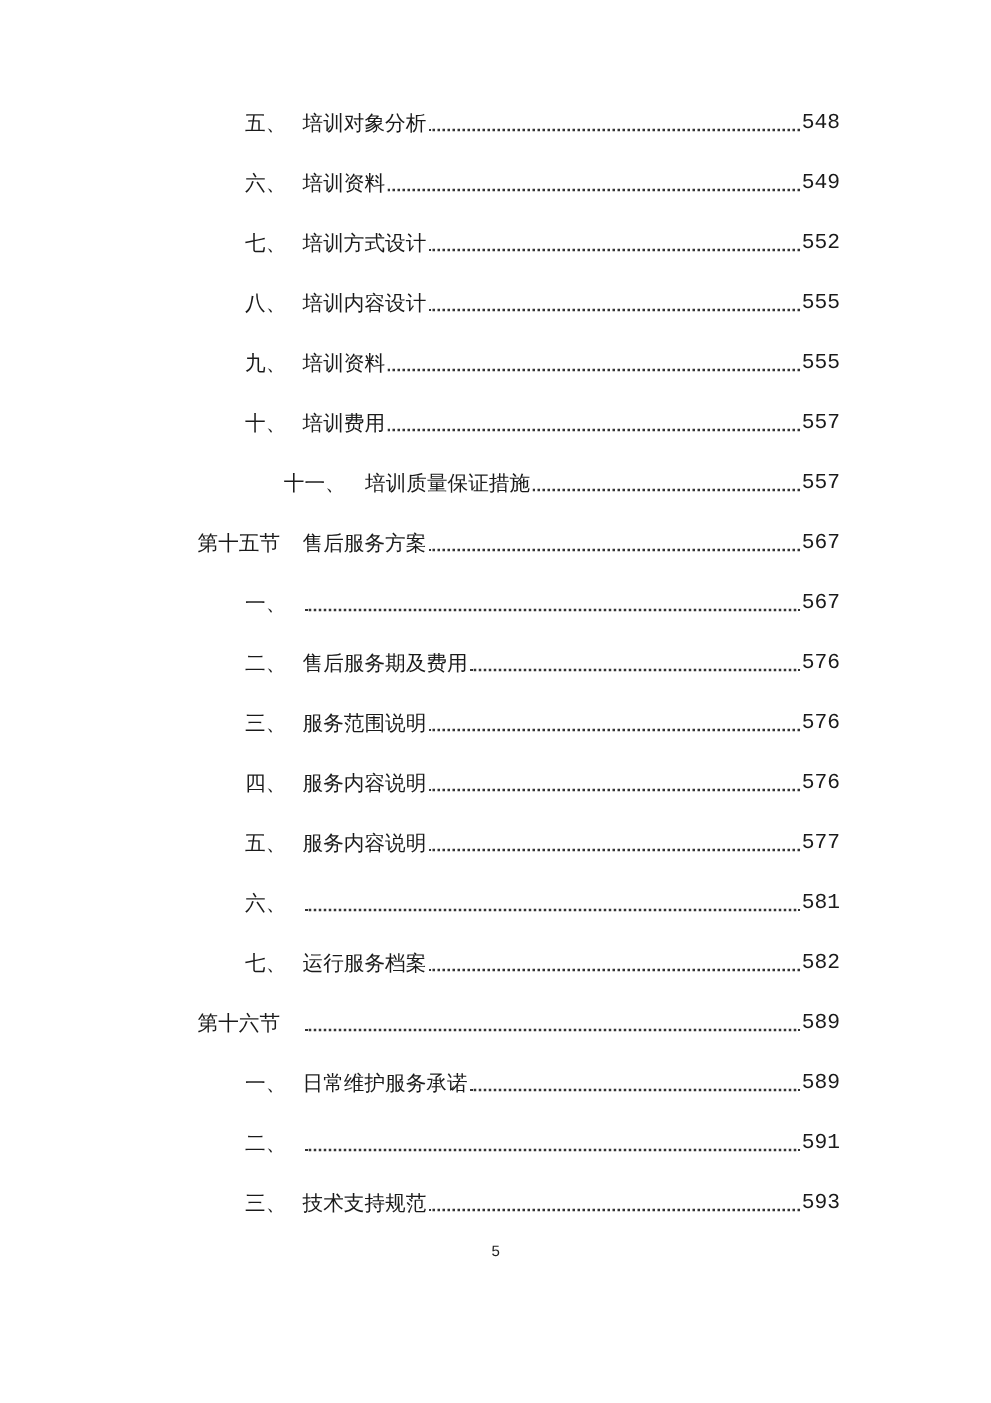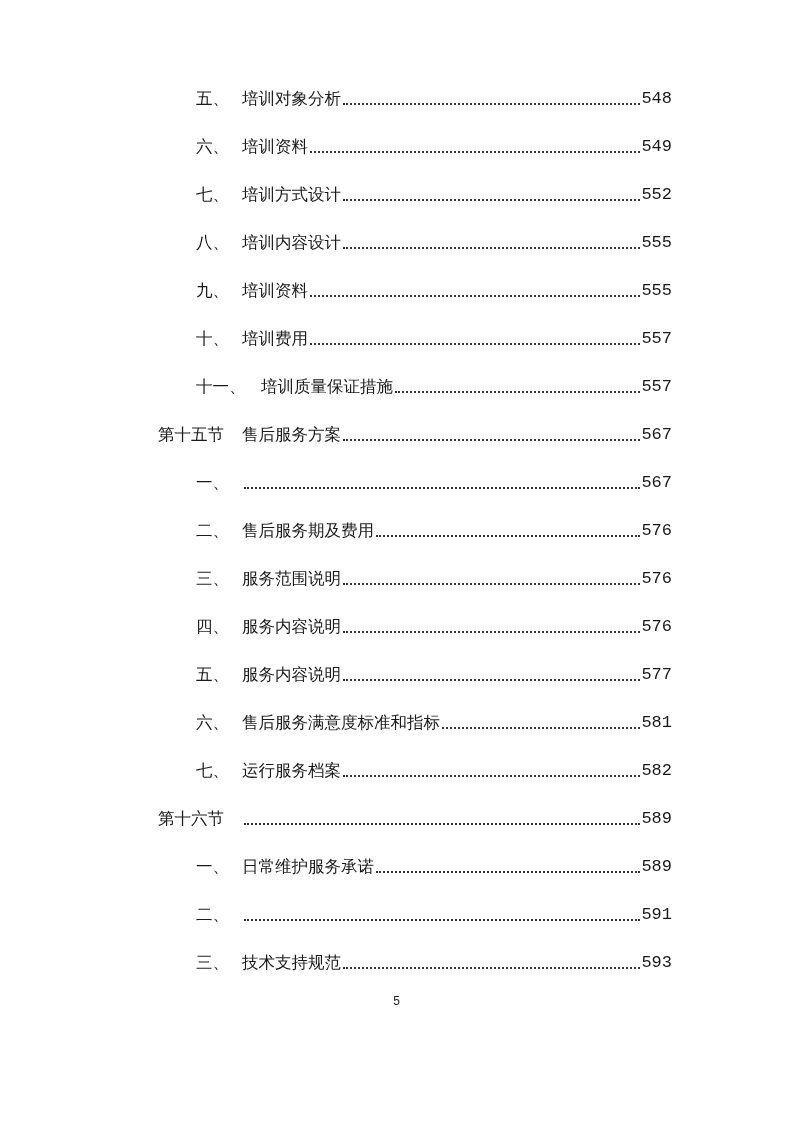--- a/index.html
+++ b/index.html
@@ -5,21 +5,21 @@
     html, body { margin: 0; padding: 0; background: #ffffff; }
     body { width: 793px; height: 1122px; position: relative; overflow: hidden;
       font-family: "DejaVu Sans", "Liberation Sans", sans-serif; color: #1a1a1a; }
     .toc { position: absolute; left: 0; top: 86px; width: 793px; }
     .row { position: absolute; left: 0; height: 26px; display: flex; align-items: flex-end;
       font-size: 16.5px; line-height: 26px; white-space: nowrap; }
     .row.lvl2 { left: 196px; width: 476px; }
     .row.lvl1 { left: 158px; width: 514px; }
     .num { flex: 0 0 auto; }
     .row.lvl2 .num { width: 46px; }
-    .row.lvl2 .num.wide { width: 65px; }
+    .row.lvl2 .num.wide { width: 65px; margin-left: 31px; }
     .row.lvl1 .num { width: 84px; margin-top: 32px; }
     .title { flex: 0 0 auto; }
     .leader { flex: 1 1 auto; overflow: hidden; margin: 0 1px 0 2px; position: relative; height: 26px; }
     .leader::after { content: ""; position: absolute; left: 0; right: 0; bottom: 7px;
       border-bottom: 2px dotted #333; }
     .page { flex: 0 0 auto; font-family: Liberation Mono, monospace; font-size: 17px; }
     .footer { position: absolute; top: 994px; left: 0; width: 793px; text-align: center;
       font-family: "Liberation Sans", sans-serif; font-size: 12px; color: #222; }
   </style>
 </head>
@@ -98,21 +98,20 @@
     <span class="page">576</span>
   </div>
   <div class="row lvl2" style="top:576px">
     <span class="num">五、</span>
     <span class="title">服务内容说明</span>
     <span class="leader"></span>
     <span class="page">577</span>
   </div>
   <div class="row lvl2" style="top:624px">
     <span class="num">六、</span>
-    <span class="title">售后服务满意度标准和指标</span>
     <span class="leader"></span>
     <span class="page">581</span>
   </div>
   <div class="row lvl2" style="top:672px">
     <span class="num">七、</span>
     <span class="title">运行服务档案</span>
     <span class="leader"></span>
     <span class="page">582</span>
   </div>
   <div class="row lvl1" style="top:720px">

